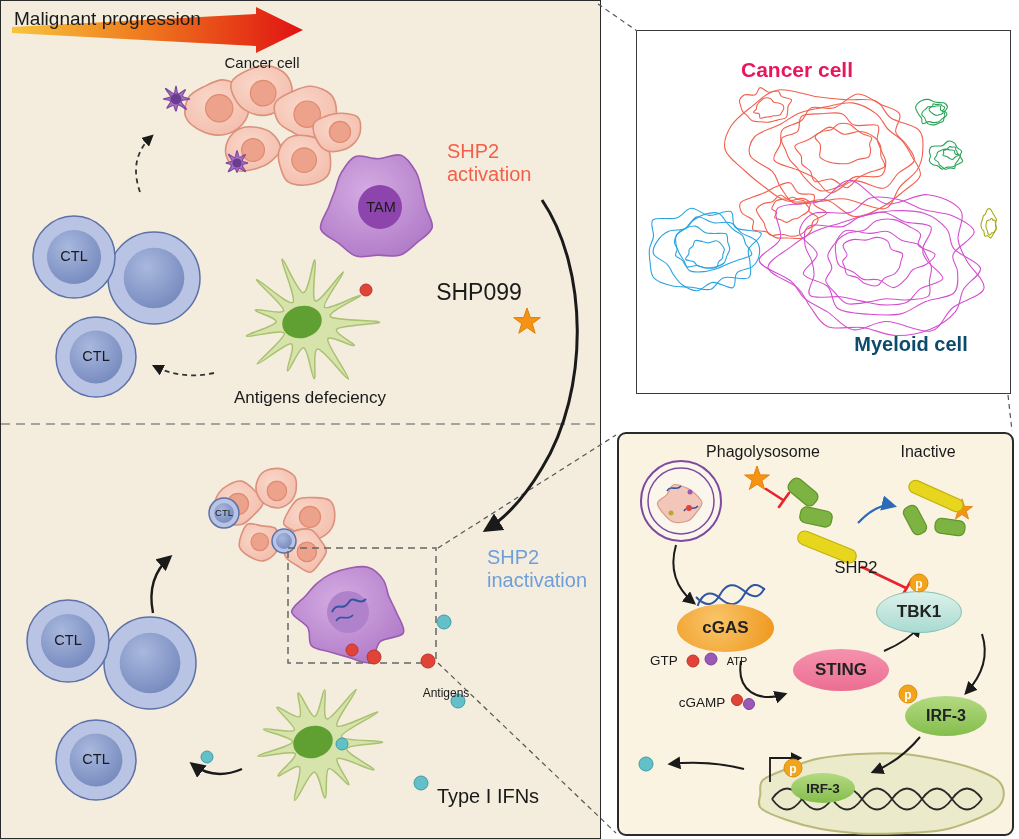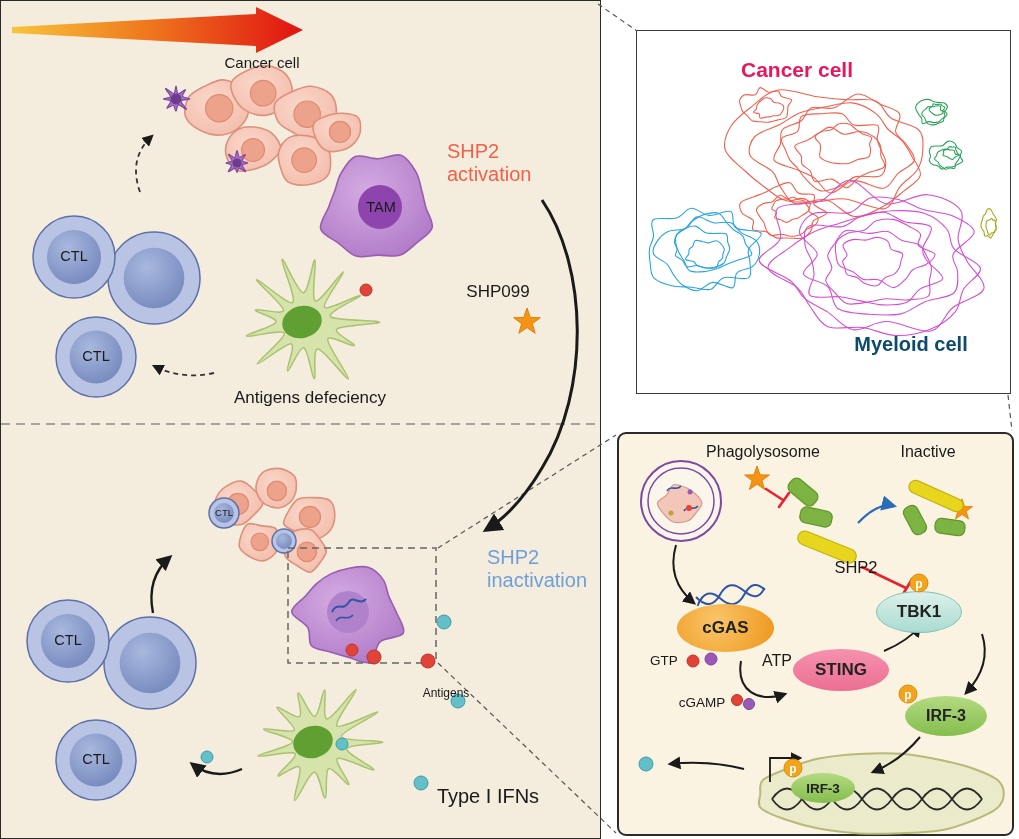--- a/index.html
+++ b/index.html
@@ -223,49 +223,50 @@
       <circle cx="749" cy="704" r="5.5" fill="#9b59b6" stroke="#7d439a"></circle>
       <circle cx="646" cy="764" r="7" fill="#63bfc8" stroke="#3f9ca6"></circle>
 
       <g fill="none" stroke="#2a2a2a" stroke-width="1.8">
         <path d="M772,799 C782,785 792,785 802,799 C812,813 822,813 832,799 C842,785 852,785 862,799 C872,813 882,813 892,799 C902,785 912,785 922,799 C932,813 942,813 952,799 C962,785 972,785 982,799"></path>
         <path d="M772,799 C782,813 792,813 802,799 C812,785 822,785 832,799 C842,813 852,813 862,799 C872,785 882,785 892,799 C902,813 912,813 922,799 C932,785 942,785 952,799 C962,813 972,813 982,799"></path>
       </g>
     </g>
   </svg>
 
+  <div class="lbl" style="left:14px;top:8px;font-size:19px;font-weight:500">Malignant progression</div>
   <div class="lbl c2" style="left:262px;top:63px;font-size:15px">Cancer cell</div>
   <div class="lbl c2" style="left:381px;top:207px;font-size:14.5px">TAM</div>
   <div class="lbl c2" style="left:74px;top:256px;font-size:14.5px">CTL</div>
   <div class="lbl c2" style="left:96px;top:356px;font-size:14.5px">CTL</div>
   <div class="lbl coral" style="left:447px;top:140px;font-size:20px">
     <div>SHP2</div>
     <div>activation</div>
   </div>
-  <div class="lbl c2" style="left:498px;top:292px;font-size:17px">SHP099</div>
+  <div class="lbl c2" style="left:479px;top:292px;font-size:23px">SHP099</div>
   <div class="lbl c2" style="left:310px;top:398px;font-size:17px">Antigens defeciency</div>
 
   <div class="lbl c2" style="left:224px;top:513px;font-size:9.5px">CTL</div>
   <div class="lbl c2" style="left:68px;top:640px;font-size:14.5px">CTL</div>
   <div class="lbl c2" style="left:96px;top:759px;font-size:14.5px">CTL</div>
   <div class="lbl softblue" style="left:487px;top:546px;font-size:20px">
     <div>SHP2</div>
     <div>inactivation</div>
   </div>
   <div class="lbl c2" style="left:446px;top:694px;font-size:12px">Antigens</div>
   <div class="lbl c2" style="left:488px;top:796px;font-size:20px">Type I IFNs</div>
 
   <div class="lbl c2 b" style="left:797px;top:70px;font-size:21px;color:#e8175d">Cancer cell</div>
   <div class="lbl c2 b" style="left:911px;top:344px;font-size:20px;color:#0c4a6e">Myeloid cell</div>
 
   <div class="lbl c2" style="left:763px;top:452px;font-size:16px">Phagolysosome</div>
   <div class="lbl c2" style="left:928px;top:452px;font-size:16px">Inactive</div>
   <div class="lbl c2" style="left:856px;top:567px;font-size:16.5px">SHP2</div>
   <div class="lbl c2" style="left:664px;top:661px;font-size:13.5px">GTP</div>
-  <div class="lbl c2" style="left:777px;top:661px;font-size:16px">ATP</div>
+  <div class="lbl c2" style="left:737px;top:661px;font-size:11px">ATP</div>
   <div class="lbl c2" style="left:702px;top:703px;font-size:13.5px">cGAMP</div>
 
   <div class="node" style="left:677px;top:604px;width:97px;height:48px;background:radial-gradient(circle at 40% 35%,#f9c569,#ee9418);font-size:17px">cGAS</div>
   <div class="node" style="left:793px;top:649px;width:96px;height:42px;background:linear-gradient(180deg,#f592ae,#ec6e92);font-size:17px">STING</div>
   <div class="node" style="left:876px;top:591px;width:86px;height:42px;background:linear-gradient(180deg,#ddf1ea,#a9dbd1);border:1px solid #85c0b3;font-size:17px">TBK1</div>
   <div class="node" style="left:905px;top:696px;width:82px;height:40px;background:linear-gradient(180deg,#b4da82,#84bd4d);font-size:16px">IRF-3</div>
   <div class="node" style="left:791px;top:773px;width:64px;height:30px;background:linear-gradient(180deg,#b4da82,#84bd4d);font-size:13.5px">IRF-3</div>
   <div class="pb" style="left:919px;top:583px">p</div>
   <div class="pb" style="left:908px;top:694px">p</div>
   <div class="pb" style="left:793px;top:768px">p</div>

